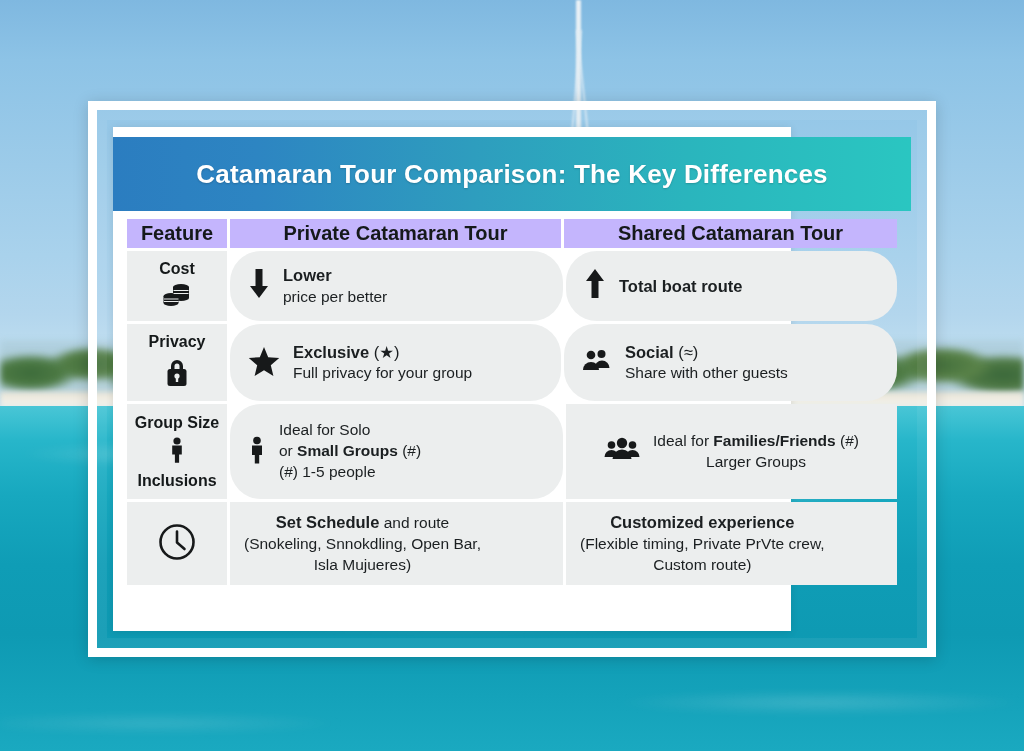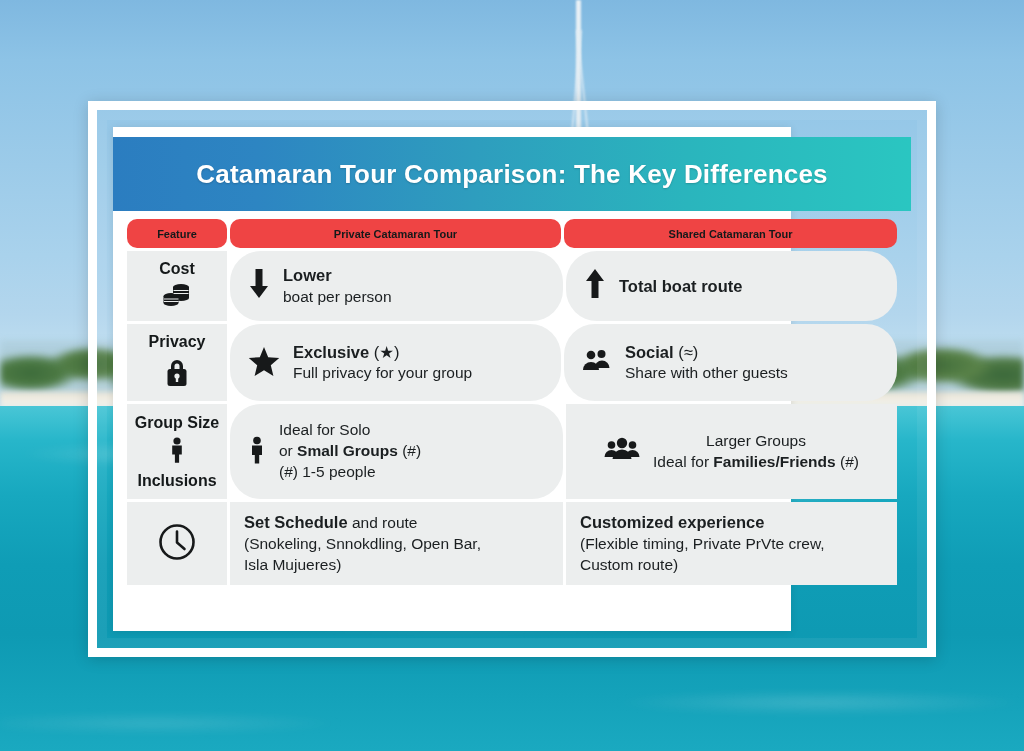--- a/index.html
+++ b/index.html
@@ -173,28 +173,27 @@
   .cell {
     background: #eceeee;
     box-sizing: border-box;
   }
   .col-feature { width: 100px; flex: none; }
   .col-shared  { width: 333px; flex: none; }
   .col-private { width: 331px; flex: none; }
 
   
   .row-head .cell {
-    background: #ef4444;
+    background: #c4b5fd;
     height: 29px;
     display: flex;
     align-items: center;
     color: #15191a;
-    font-size: 11px;
+    font-size: 20px;
     font-weight: bold;
-    border-radius: 10px;
   }
   .row-head .col-feature { justify-content: center; }
   .row-head .col-shared  { justify-content: center; }
   .row-head .col-private { justify-content: center; }
 
   
   .feat {
     display: flex;
     flex-direction: column;
     align-items: center;
@@ -222,21 +221,21 @@
   .cell-text .strong { font-weight: bold; }
   .cell-text .line1 { font-weight: bold; font-size: 16.5px; }
   .t-center { text-align: center; }
 
   .icon { flex: none; display: block; }
 
   
   .row-cost    .cell { height: 70px; }
   .row-privacy .cell { height: 77px; }
   .row-group   .cell { height: 95px; }
-  .row-incl    .cell { height: 83px; }
+  .row-incl    .cell { height: 83px; text-align: center; }
 
   .arrow-cell { padding-left: 18px; border-radius: 31px; }
 </style>
 </head>
 <body>
 
 <div class="bg">
   <div class="bg-mast"></div>
   <div class="bg-rig-l"></div>
   <div class="bg-rig-r"></div>
@@ -284,21 +283,21 @@
         </span>
       </div>
       <div class="cell col-shared body-cell arrow-cell">
         <span class="icon">
           <svg width="22" height="30" viewBox="0 0 22 30">
             <path d="M7.5 0 h7 v17 h5.5 L11 29 L2 17 h5.5 z" fill="#17191a"></path>
           </svg>
         </span>
         <span class="cell-text">
           <div class="line1">Lower</div>
-          <div>boat per person</div>
+          <div>price per better</div>
         </span>
       </div>
       <div class="cell col-private body-cell arrow-cell">
         <span class="icon">
           <svg width="22" height="30" viewBox="0 0 22 30">
             <path d="M11 0 L20 12 h-5.5 v17 h-7 V12 H2 z" fill="#17191a"></path>
           </svg>
         </span>
         <span class="cell-text">
           <div class="line1">Total boat route</div>
@@ -386,24 +385,24 @@
               <circle cx="7.5" cy="9" r="3.8"></circle>
               <path d="M0.5 21 a7 7 0 0 1 14 0 z"></path>
               <circle cx="28.5" cy="9" r="3.8"></circle>
               <path d="M21.5 21 a7 7 0 0 1 14 0 z"></path>
               <circle cx="18" cy="7" r="5.2"></circle>
               <path d="M8.5 23 a9.5 9.5 0 0 1 19 0 z"></path>
             </g>
           </svg>
         </span>
         <span class="cell-text t-center">
-          <div>Larger Groups</div>
           <div>
             <span>Ideal for </span><span class="strong">Families/Friends</span><span> (#)</span>
           </div>
+          <div>Larger Groups</div>
         </span>
       </div>
     </div>
 
     <div class="row row-incl">
       <div class="cell col-feature feat">
         <span class="icon">
           <svg width="40" height="40" viewBox="0 0 40 40">
             <circle cx="20" cy="20" r="16.5" fill="none" stroke="#17191a" stroke-width="2.6"></circle>
             <path d="M20 9.5 V20.5 L27.5 27" fill="none" stroke="#17191a" stroke-width="2.6" stroke-linecap="round" stroke-linejoin="round"></path>

